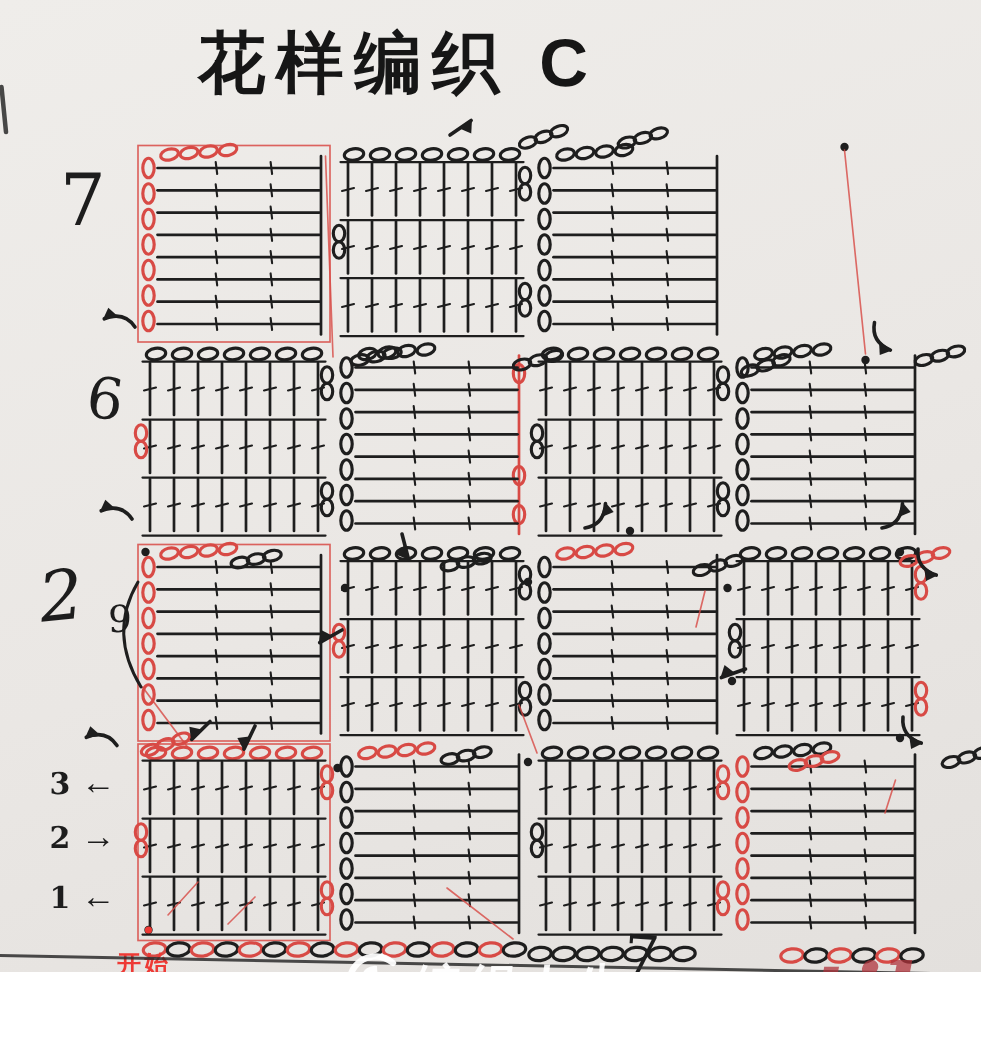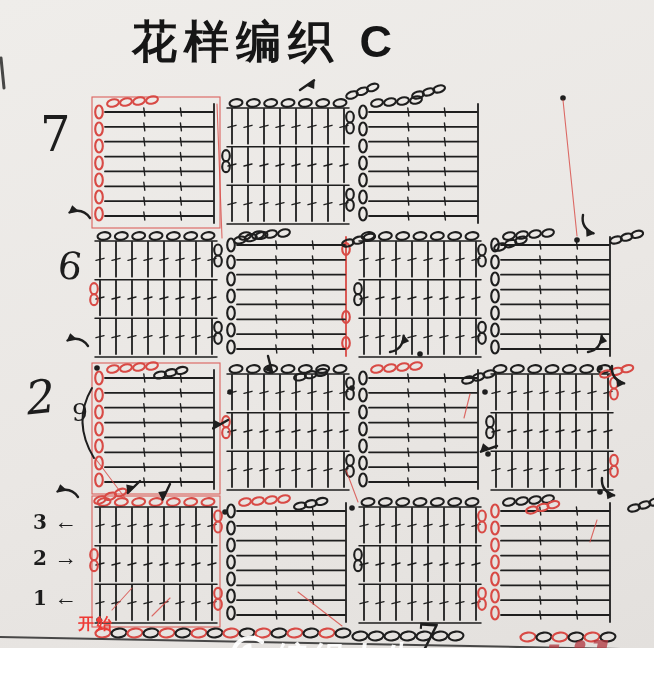--- a/index.html
+++ b/index.html
@@ -949,21 +949,21 @@
   </div>
   <div class="abs rowlab" style="left:33px;top:544px;">
     <span class="d">2</span>
     <span class="a">→</span>
   </div>
   <div class="abs rowlab" style="left:33px;top:584px;">
     <span class="d">1</span>
     <span class="a">←</span>
   </div>
 
-  <div class="abs start" style="left:78px;top:614px;">开始</div>
+  <div class="abs start" style="left:78px;top:633px;">开始</div>
 
   <div class="abs hand" style="left:416px;top:616px;font-size:37px;transform:rotate(4deg);">7</div>
   <div class="abs penstroke" style="left:180px;top:648px;height:34px;transform:rotate(5deg);"></div>
   <div class="abs penstroke" style="left:306px;top:656px;height:30px;transform:rotate(4deg);"></div>
 
   <div class="abs bottomline"></div>
 
   <svg class="abs" style="left:224px;top:634px;" width="50" height="46" viewBox="0 0 50 46">
     <path d="M38,8 A17,16 0 1,0 42,26 A12,11 0 1,1 27,12 A7,6.5 0 1,0 33,19" fill="none" stroke="rgba(255,255,255,.94)" stroke-width="4.2" stroke-linecap="round"></path>
   </svg>

